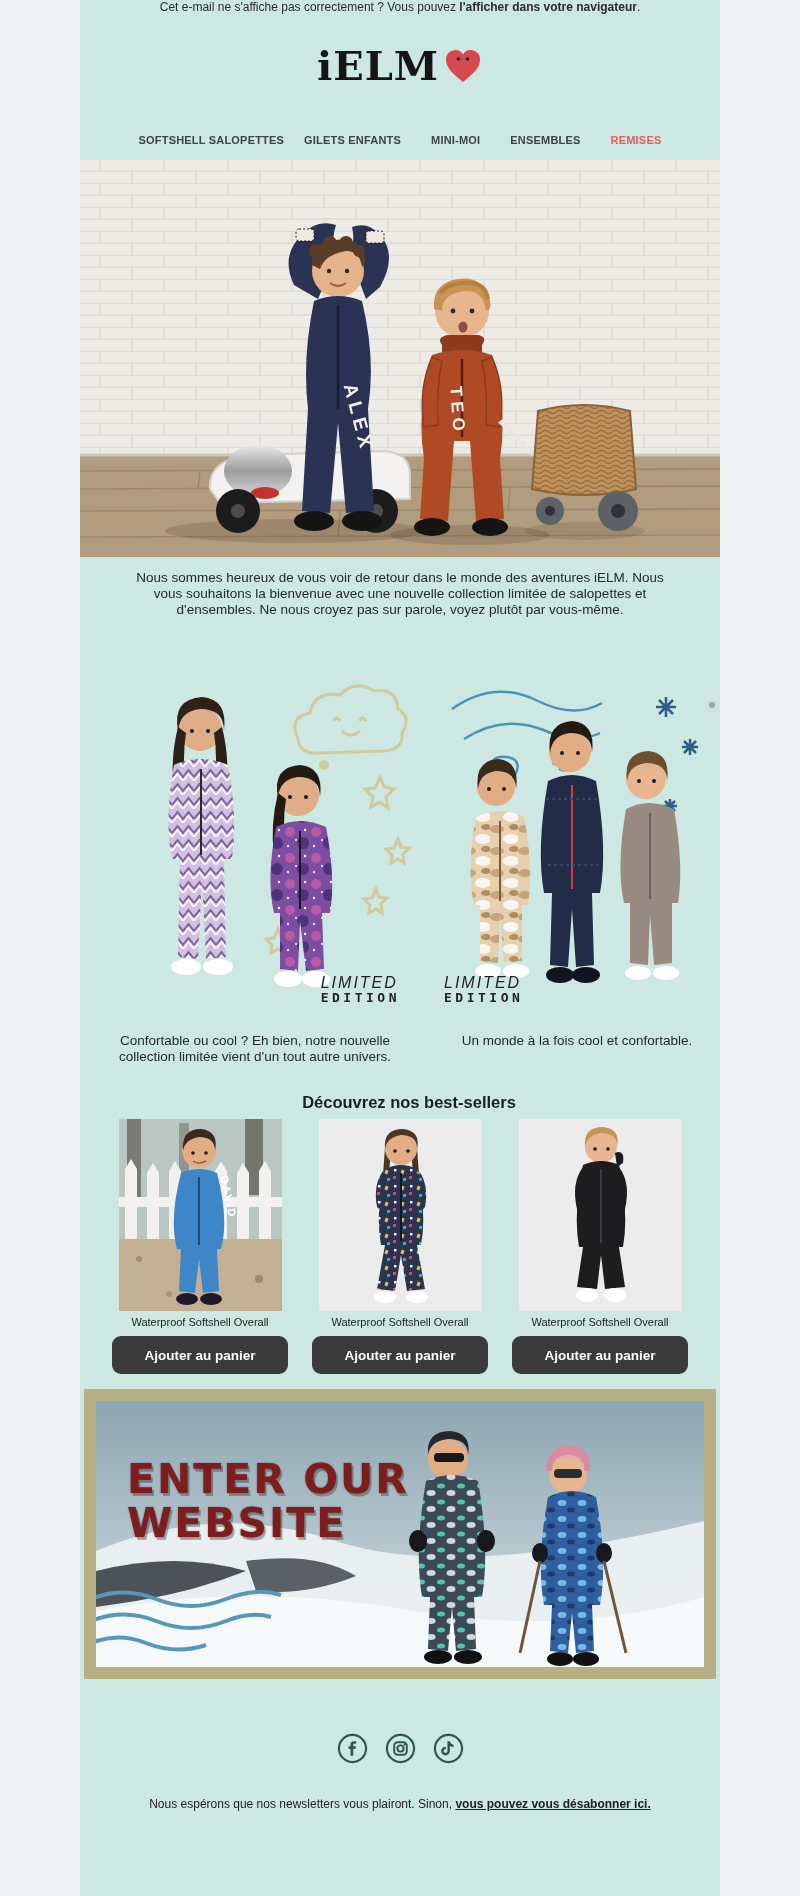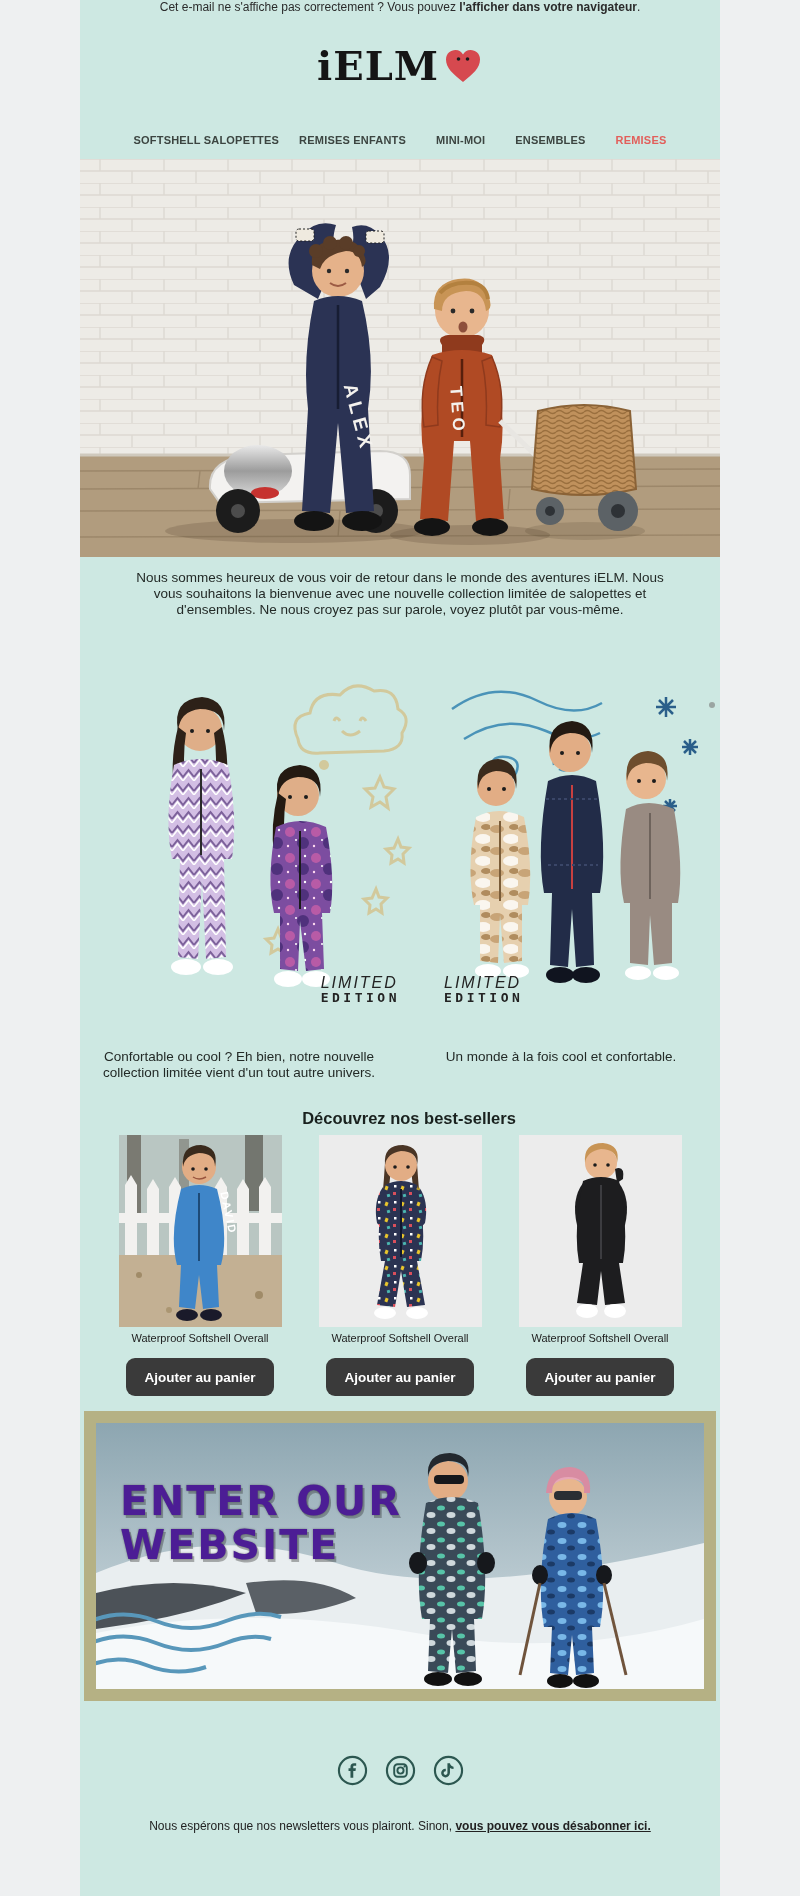--- a/index.html
+++ b/index.html
@@ -23,34 +23,34 @@
   .name-alex{left:243px;top:248px;transform:rotate(75deg);}
   .name-teo{left:352px;top:242px;transform:rotate(86deg);font-size:17px;}
   .intro{margin:13px auto 0;width:540px;text-align:center;font-size:13.5px;line-height:16px;color:#232a27;}
   .duo{margin-top:51px;display:flex;justify-content:flex-end;gap:20px;}
   .duo-item{width:286px;height:350px;position:relative;}
   .limited{position:absolute;bottom:14px;line-height:1.05;color:#232323;}
   .limited .l1{display:block;font-style:italic;font-weight:300;font-size:16px;letter-spacing:2px;}
   .limited .l2{display:block;font-weight:900;font-size:13px;letter-spacing:3.5px;font-family:"DejaVu Sans Mono",monospace;}
   .lim-right{right:14px;}
   .lim-left{left:10px;}
-  .captions{margin-top:30px;display:flex;justify-content:center;gap:36px;}
+  .captions{margin-top:14px;display:flex;justify-content:flex-end;gap:36px;}
   .cap{width:286px;text-align:center;font-size:13.5px;line-height:16px;color:#232a27;}
   .bs-title{margin-top:28px;text-align:center;font-size:16.5px;font-weight:bold;color:#19211e;padding-left:18px;}
   .products{margin-top:7px;display:flex;justify-content:center;gap:20px;}
   .card{width:180px;display:flex;flex-direction:column;align-items:center;}
   .card-img{width:163px;height:192px;position:relative;cursor:pointer;}
   .card-img svg{display:block;}
   .card-title{margin-top:5px;font-size:11px;color:#1d1d1d;white-space:nowrap;}
-  .card-btn{margin-top:14px;width:148px;height:38px;background:#3a3a3a;border:none;border-radius:9px;color:#fff;font-size:13.5px;font-weight:bold;font-family:"Liberation Sans",sans-serif;cursor:pointer;}
+  .card-btn{margin-top:8px;width:176px;height:38px;background:#3a3a3a;border:none;border-radius:9px;color:#fff;font-size:13.5px;font-weight:bold;font-family:"Liberation Sans",sans-serif;cursor:pointer;}
   .small-name{position:absolute;color:#fff;font-weight:bold;font-size:11px;letter-spacing:2px;transform:rotate(78deg);left:88px;top:72px;}
   .banner{margin:15px auto 0;width:632px;height:290px;background:#b5b184;padding:0;display:flex;align-items:center;justify-content:center;cursor:pointer;}
   .banner-inner{width:608px;height:266px;position:relative;overflow:hidden;}
   .banner-inner svg{display:block;}
-  .banner-text{position:absolute;left:24px;top:56px;color:#4c1d95;font-weight:900;font-size:41px;line-height:44px;letter-spacing:2px;font-family:"DejaVu Sans",sans-serif;text-shadow:2px 3px 0 rgba(40,40,40,.35), 0 0 2px rgba(40,40,40,.5);}
+  .banner-text{position:absolute;left:31px;top:56px;color:#7f1d1d;font-weight:900;font-size:41px;line-height:44px;letter-spacing:2px;font-family:"DejaVu Sans",sans-serif;text-shadow:2px 3px 0 rgba(40,40,40,.35), 0 0 2px rgba(40,40,40,.5);}
   .social{margin-top:54px;display:flex;justify-content:center;gap:17px;}
   .icon-circle{width:31px;height:31px;cursor:pointer;}
   .footer{margin-top:33px;text-align:center;font-size:12px;color:#222;}
   .footer b{text-decoration:underline;}
 </style>
 </head>
 <body>
 
 <div class="page">
 <div class="email">
@@ -61,21 +61,21 @@
     <span class="brand">iELM</span>
     <svg class="heart" viewBox="0 0 40 40">
       <path d="M20 36 C10 28 3 22 3 13.5 C3 7.5 7.5 4 12.5 4 C16 4 18.7 6 20 8.5 C21.3 6 24 4 27.5 4 C32.5 4 37 7.5 37 13.5 C37 22 30 28 20 36 Z" fill="#d6494f"></path>
       <circle cx="15.5" cy="13" r="1.8" fill="#1a1a1a"></circle>
       <circle cx="24.5" cy="13" r="1.8" fill="#1a1a1a"></circle>
     </svg>
   </div>
 
   <div class="nav">
     <span class="nav-item gap-l">SOFTSHELL SALOPETTES</span>
-    <span class="nav-item gap">REMISES ENFANTS</span>
+    <span class="nav-item gap">GILETS ENFANTS</span>
     <span class="nav-item gap">MINI-MOI</span>
     <span class="nav-item gap">ENSEMBLES</span>
     <span class="nav-item sale">REMISES</span>
   </div>
 
 
   <div class="hero-wrap">
     <svg width="640" height="398" viewBox="0 0 640 398">
       <defs>
         <pattern id="brick" width="64" height="24" patternUnits="userSpaceOnUse">

